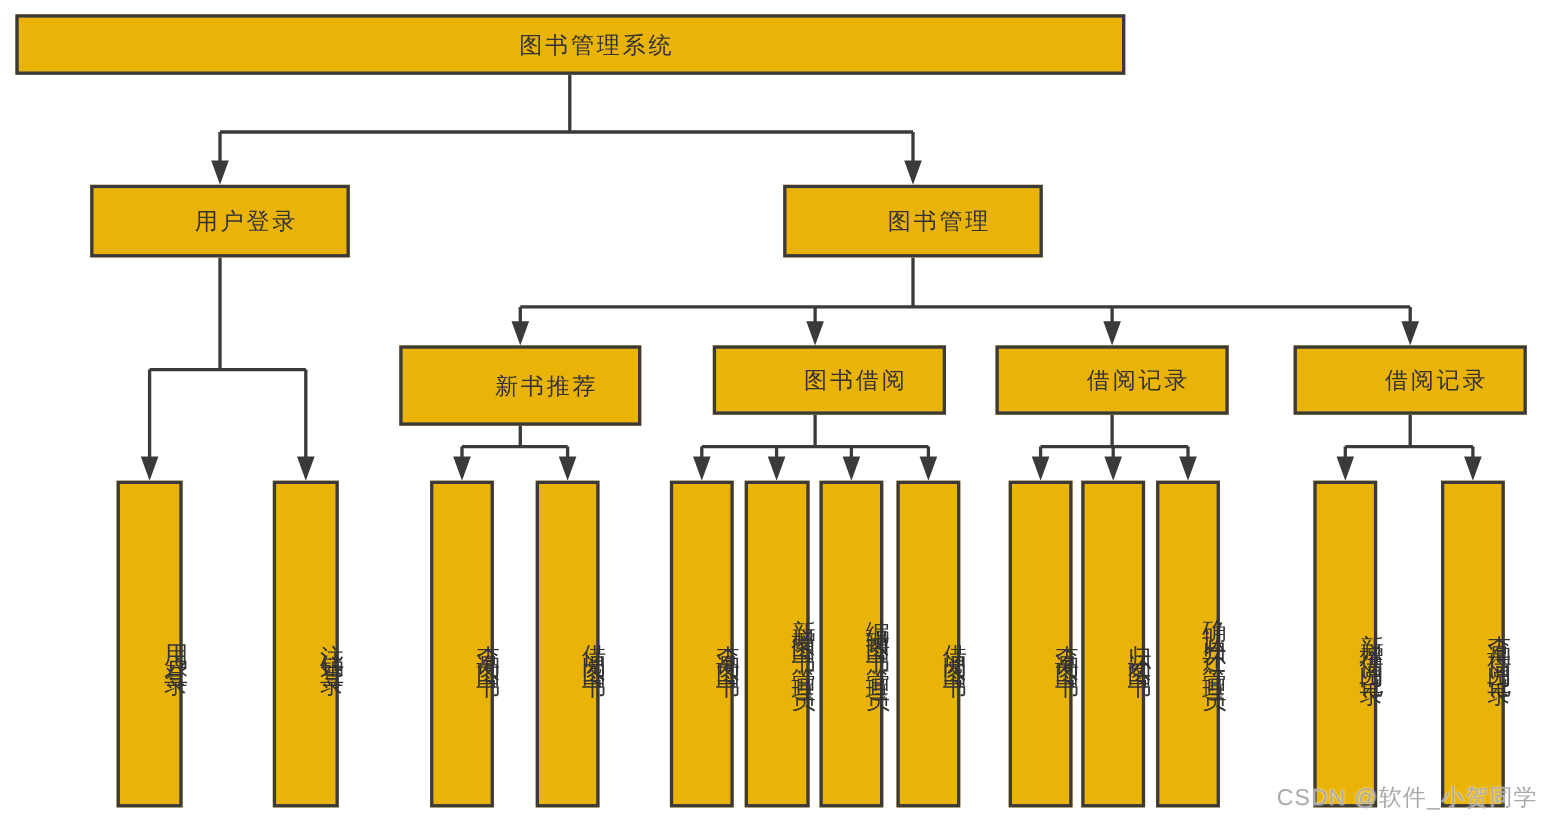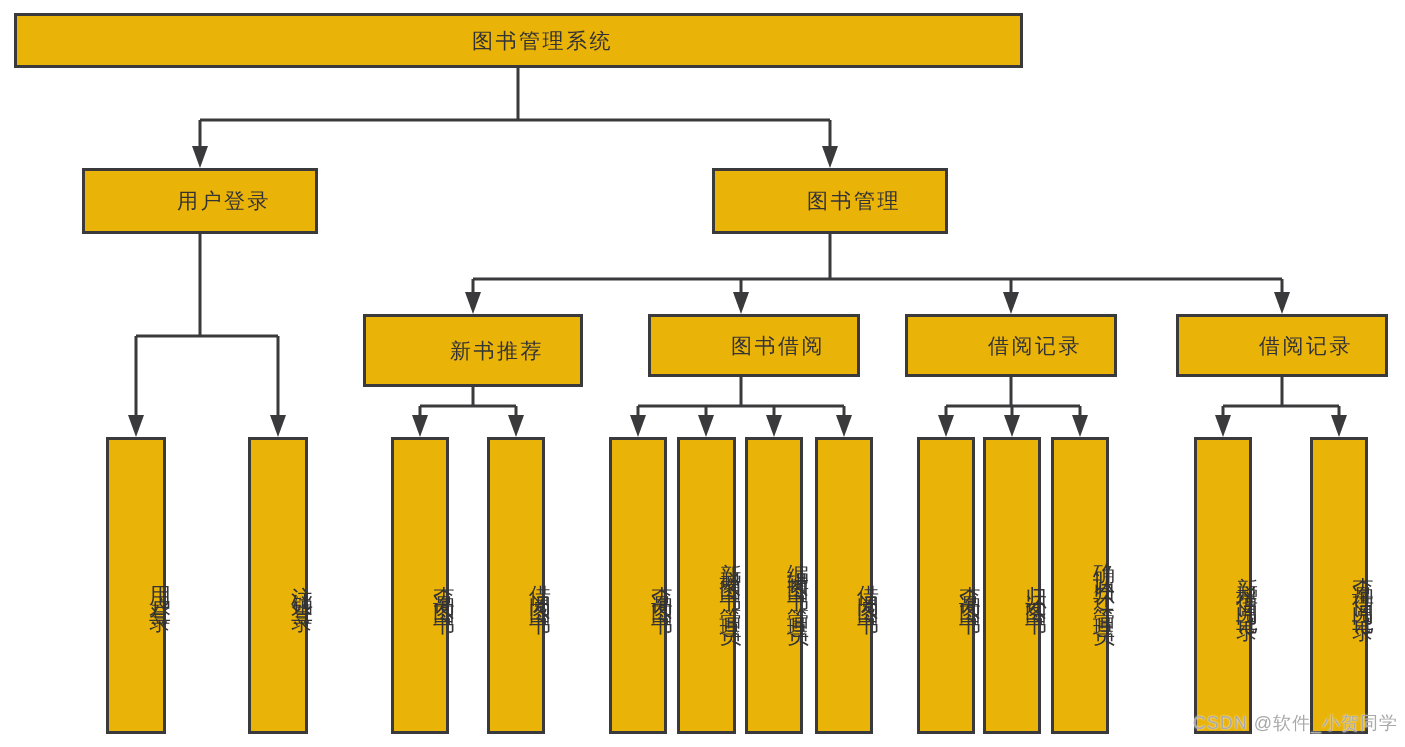--- a/index.html
+++ b/index.html
@@ -43,21 +43,21 @@
     font-size: 22px;
     letter-spacing: 9px;
     line-height: 1;
     white-space: nowrap;
     color: var(--text);
   }
   .watermark {
     position: absolute;
     top: 711px;
     right: 7px;
-    font-size: 18px;
+    font-size: 21px;
     color: var(--watermark);
     letter-spacing: 1px;
     white-space: nowrap;
     text-shadow: 0 0 2px #ffffff;
   }
 </style>
 </head>
 <body>
 
 <div class="canvas">

